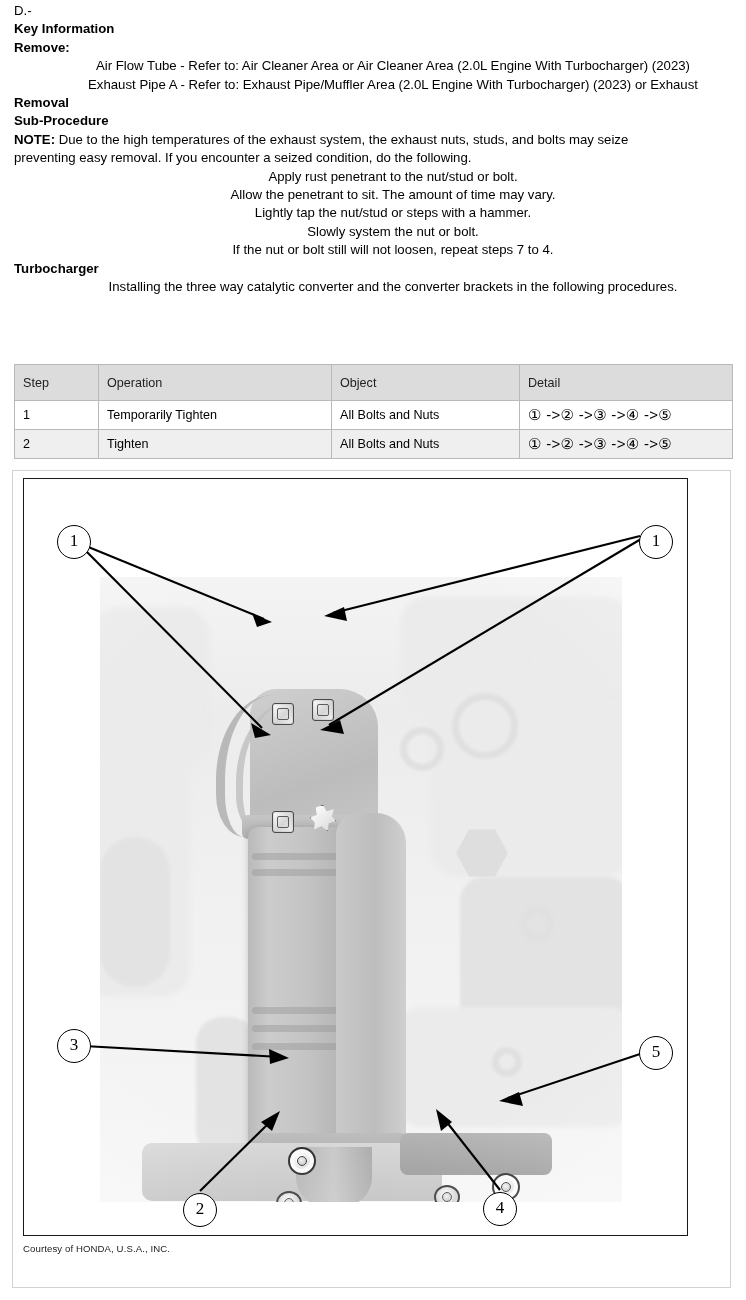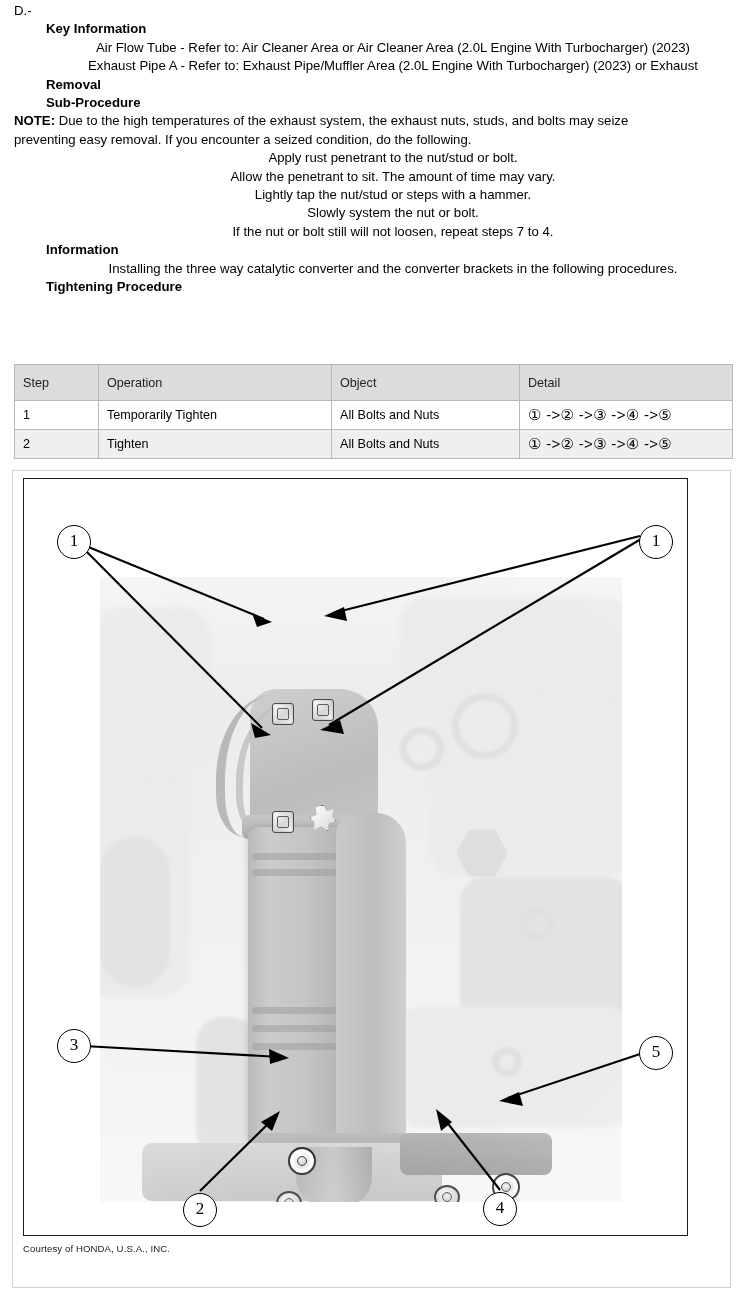--- a/index.html
+++ b/index.html
@@ -22,21 +22,21 @@
     position: absolute;
     left: 14px;
     top: 2px;
     width: 718px;
   }
   .line {
     font-size: 13.2px;
     line-height: 18.4px;
     white-space: pre-wrap;
   }
-  .bold { font-weight: bold; margin-left: 32px; }
+  .bold { font-weight: bold; }
   .indent { padding-left: 40px; text-align: center; }
 
   .note-line { font-size: 13.2px; line-height: 18.4px; }
   .note-line b { font-weight: bold; }
 
   
   .tbl-wrap {
     position: absolute;
     left: 14px;
     top: 364px;
@@ -257,45 +257,45 @@
 </head>
 <body>
 
 <div class="doc-text">
 
   <div class="line">D.-</div>
 
   <div class="line bold">Key Information</div>
 
 
+  <div class="line bold">Remove:</div>
 
   <div class="line indent">Air Flow Tube - Refer to: Air Cleaner Area or Air Cleaner Area (2.0L Engine With Turbocharger) (2023)</div>
   <div class="line indent">Exhaust Pipe A - Refer to: Exhaust Pipe/Muffler Area (2.0L Engine With Turbocharger) (2023) or Exhaust</div>
 
   <div class="line bold">Removal</div>
 
   <div class="line bold">Sub-Procedure</div>
 
   <div class="note-line">
     <b>NOTE:</b>
     <span>Due to the high temperatures of the exhaust system, the exhaust nuts, studs, and bolts may seize</span>
   </div>
   <div class="note-line">preventing easy removal. If you encounter a seized condition, do the following.</div>
 
   <div class="line indent">Apply rust penetrant to the nut/stud or bolt.</div>
   <div class="line indent">Allow the penetrant to sit. The amount of time may vary.</div>
   <div class="line indent">Lightly tap the nut/stud or steps with a hammer.</div>
   <div class="line indent">Slowly system the nut or bolt.</div>
   <div class="line indent">If the nut or bolt still will not loosen, repeat steps 7 to 4.</div>
 
-  <div class="line bold">Information</div>
+  <div class="line bold">Turbocharger</div>
 
   <div class="line indent">Installing the three way catalytic converter and the converter brackets in the following procedures.</div>
 
-  <div class="line bold">Tightening Procedure</div>
 </div>
 
 <div class="tbl-wrap">
   <table class="tighten">
     <colgroup>
       <col class="c-step">
         <col class="c-op">
         <col class="c-obj">
         <col class="c-det">
     </colgroup>

